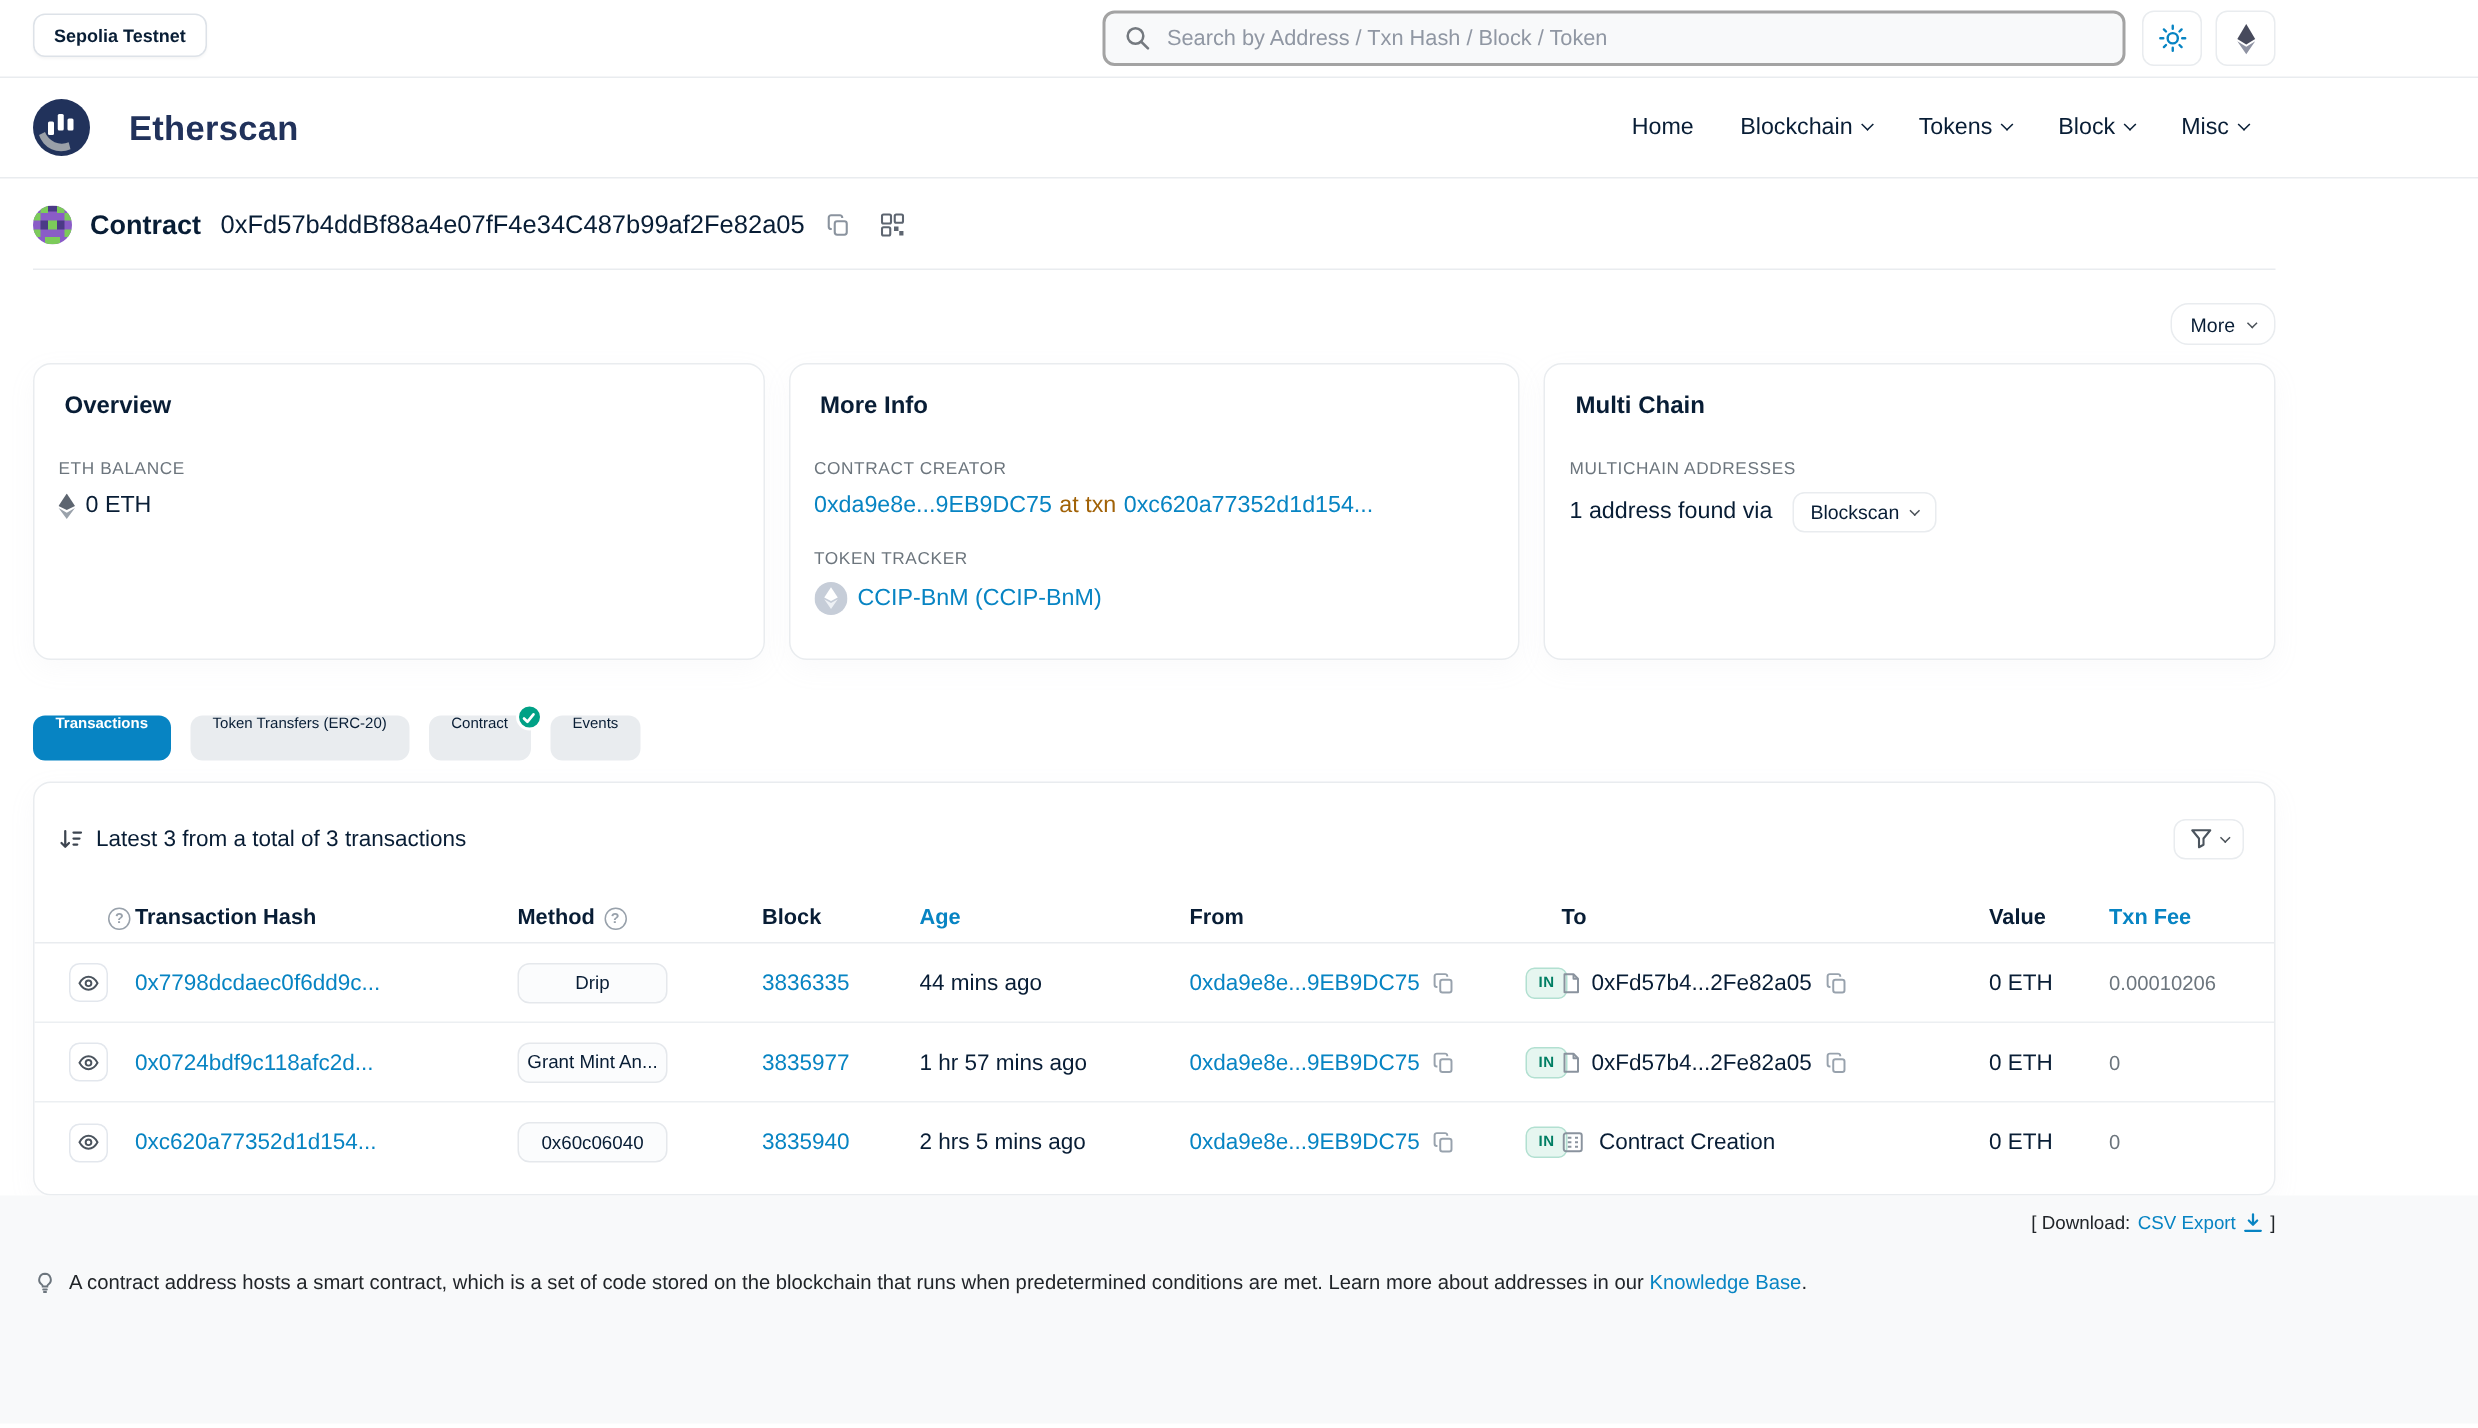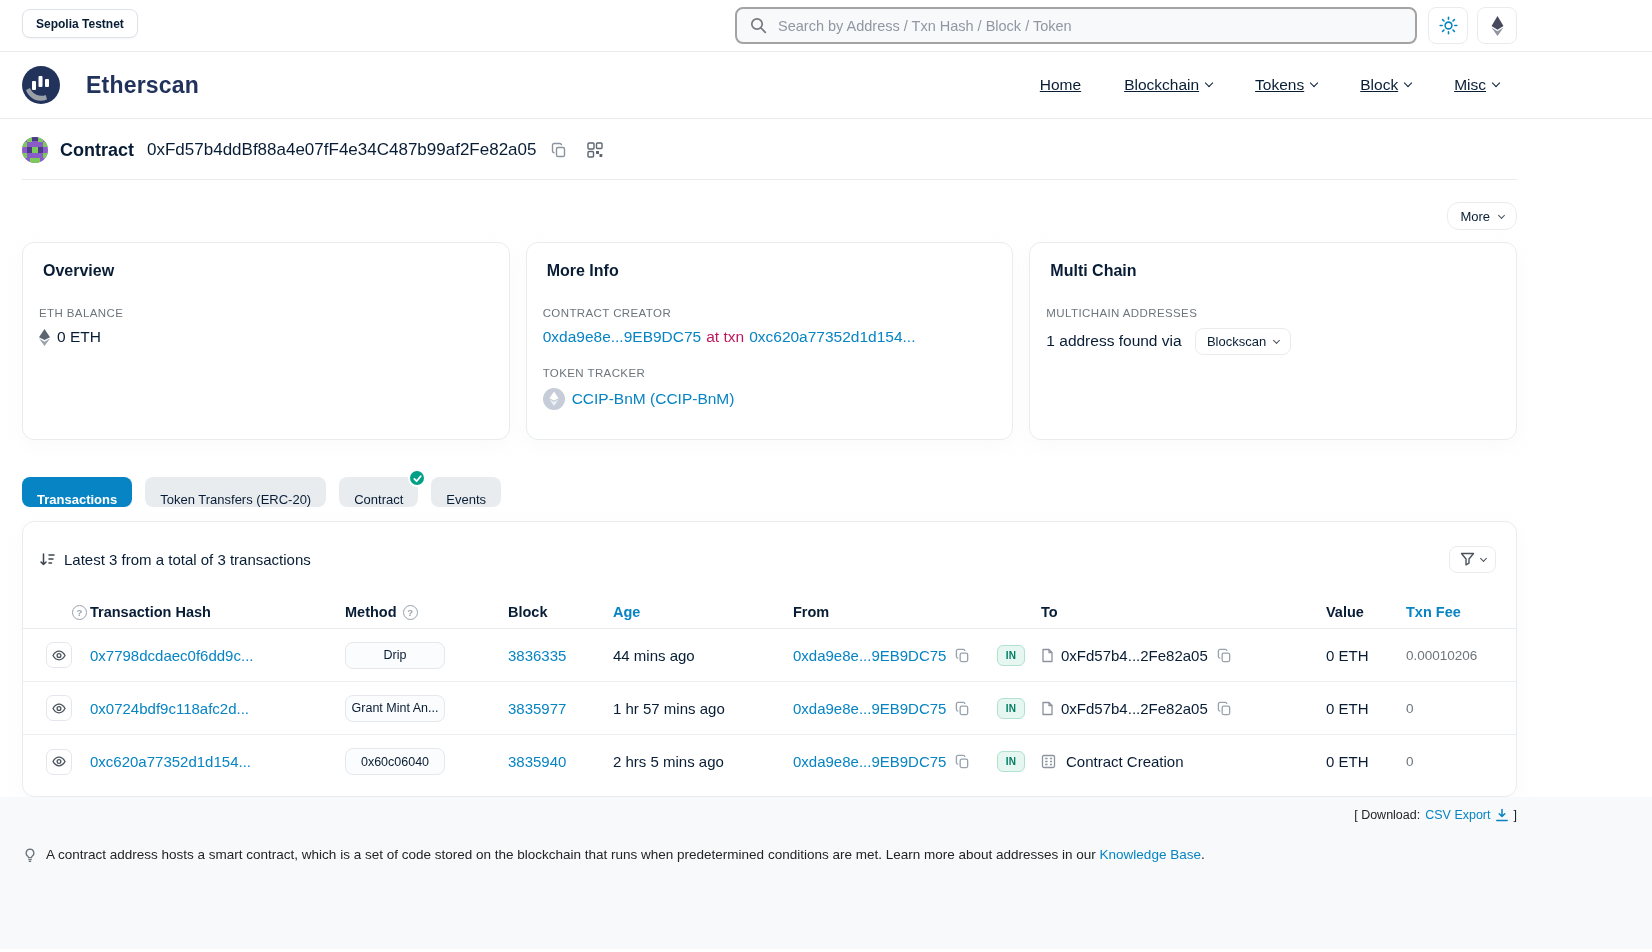--- a/index.html
+++ b/index.html
@@ -40,21 +40,21 @@
 
   
   .header {
     height:67px; background:#fff; border-bottom:1px solid #e9ecef;
     display:flex; align-items:center; justify-content:space-between;
     padding:0 153px 0 22px;
   }
   .brand { display:flex; align-items:center; gap:26px; cursor:pointer; }
   .brand .logo-circle { display:flex; }
   .brand .brand-name { font-size:23px; font-weight:600; color:#21325b; letter-spacing:.2px; }
-  .nav { display:flex; align-items:center; gap:43px;text-decoration:underline; }
+  .nav { display:flex; align-items:center; gap:31px; }
   .nav-item { font-size:15.5px; font-weight:500; color:#081d35; cursor:pointer; display:flex; align-items:center; }
   .chev {
     display:inline-block; width:6px; height:6px;
     border-right:1.5px solid currentColor; border-bottom:1.5px solid currentColor;
     transform:rotate(45deg); margin:-4px 0 0 7px;
   }
 
   
   .container { width:1495px; margin-left:22px; }
 
@@ -86,21 +86,21 @@
   .btn-select {
     height:27px; padding:0 11px; margin-left:9px; background:#fff; border:1px solid #e9ecef;
     border-radius:8px; font-size:13px; color:#081d35; display:inline-flex; align-items:center; gap:8px;
     font-family:inherit; cursor:pointer; vertical-align:middle;
   }
 
   
   .tabs { display:flex; gap:13px; margin-top:37px; }
   .tab {
     height:30px; padding:0 15px; border-radius:8px; background:#e9ecef; color:#081d35;
-    font-size:13px; font-weight:500; display:flex; align-items:flex-end; position:relative;
+    font-size:10px; font-weight:500; display:flex; align-items:flex-start; position:relative;
     border:none; font-family:inherit; cursor:pointer;
   }
   .tab.active { background:#0784c3; color:#fff; font-weight:600; }
   .badge-check {
     position:absolute; top:-8px; right:-8px; width:18px; height:18px; border-radius:50%;
     background:#00a186; border:2px solid #fff; display:flex; align-items:center; justify-content:center;
   }
 
   
   .table-card { margin-top:14px; background:#fff; border:1px solid #e9ecef; border-radius:12px; padding-bottom:8px; box-shadow:0 6px 18px rgba(189,197,209,.08); }
@@ -135,20 +135,21 @@
     width:100px; height:27px; background:#fbfcfd; border:1px solid #e5e8ec; border-radius:8px;
     font-size:12.5px; color:#081d35; display:flex; align-items:center; justify-content:center;
     white-space:nowrap; overflow:hidden; font-family:inherit; cursor:pointer; padding:0 6px;
   }
   .cell-flex { display:flex; align-items:center; gap:7px; }
   .copy-btn { background:none; border:none; padding:2px; display:flex; cursor:pointer; }
   .in-badge {
     width:28px; height:21px; background:#e6f6f0; border:1px solid #b2e0d1; border-radius:6px;
     color:#007e63; font-size:10px; font-weight:700; display:flex; align-items:center; justify-content:center;
     letter-spacing:.3px;
+    margin-left:20px;
   }
   .to-addr { color:#081d35; }
   .age-cell { color:#081d35; }
   .fee-cell { font-size:13.5px; color:#6c757d; }
   .value-cell { font-size:15px; }
 
   
   .page-footer { background:#f8f9fa; height:152px; padding-top:11px; }
   .download-line { display:flex; justify-content:flex-end; align-items:center; gap:5px; font-size:12.5px; color:#212529; }
   .download-line a { font-weight:500; display:inline-flex; align-items:center; gap:4px; }
@@ -295,21 +296,21 @@
         </span>
         <span>0 ETH</span>
       </div>
     </div>
 
     <div class="card">
       <div class="card-title">More Info</div>
       <div class="mini-label">CONTRACT CREATOR</div>
       <div class="value-line" style="gap:5px;">
         <a href="#">0xda9e8e...9EB9DC75</a>
-        <span style="color:#be185d;">at txn</span>
+        <span style="color:#a16207;">at txn</span>
         <a href="#">0xc620a77352d1d154...</a>
       </div>
       <div class="mini-label section-gap">TOKEN TRACKER</div>
       <div class="value-line">
         <span style="display:flex;">
           <svg width="22" height="22" viewBox="0 0 22 22">
               <circle cx="11" cy="11" r="11" fill="#c6cdd8"></circle>
               <path d="M11 3.5 6.5 10.3 11 12.6 15.5 10.3Z" fill="#fff"></path>
               <path d="M6.5 11.5 11 18 15.5 11.5 11 14Z" fill="#eef1f5"></path>
             </svg>

